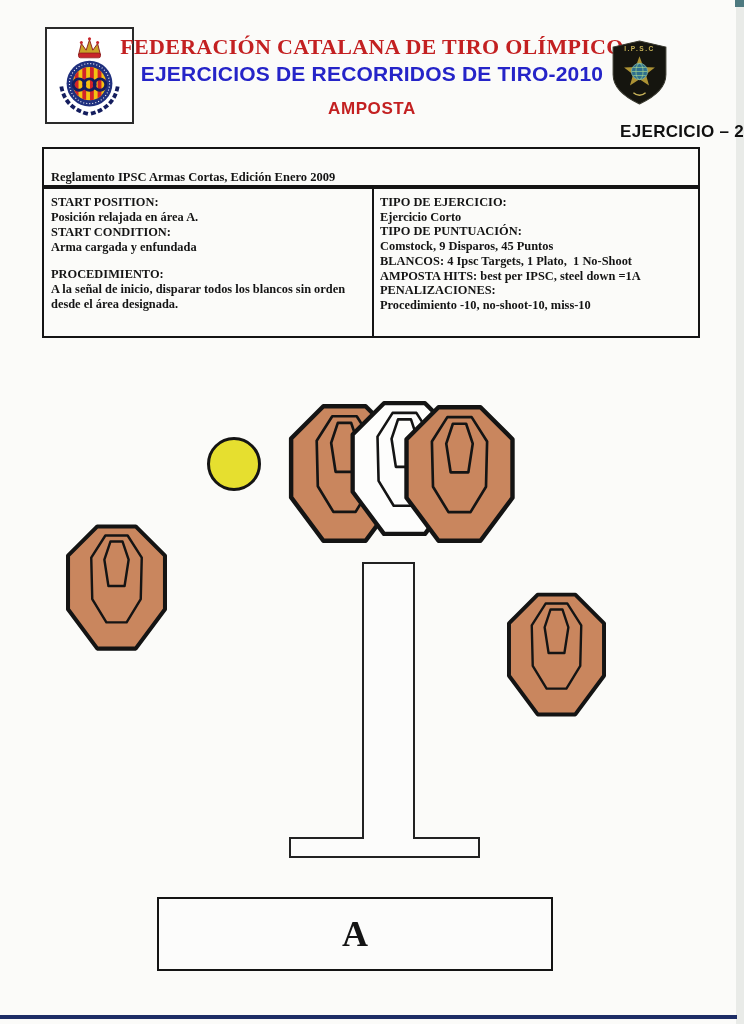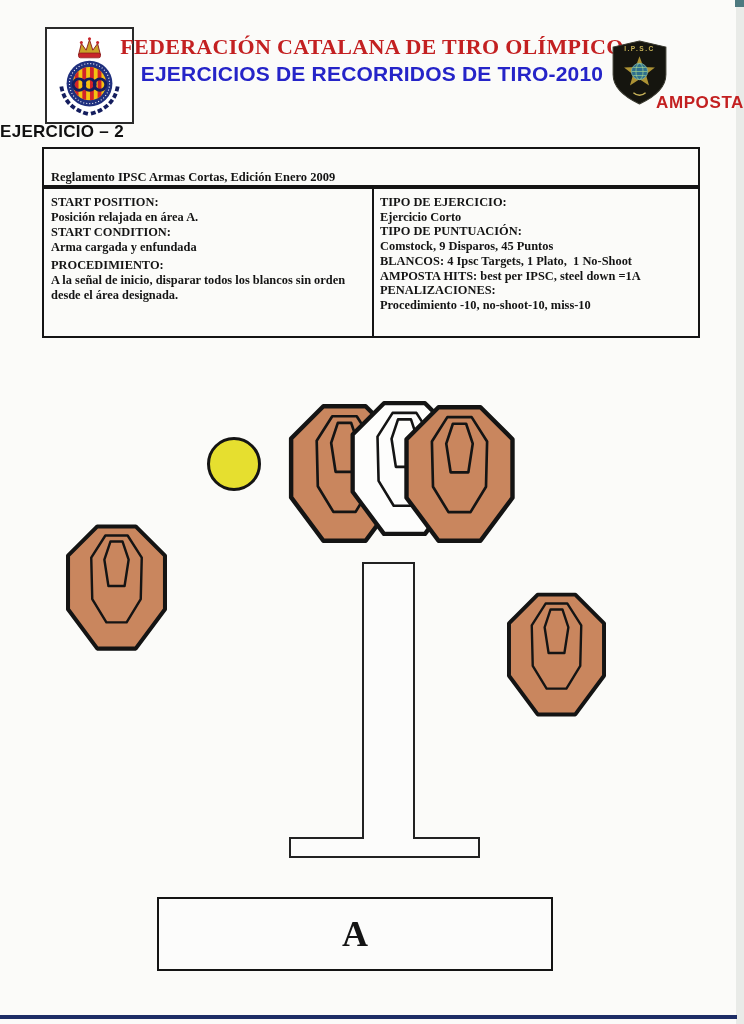--- a/index.html
+++ b/index.html
@@ -15,38 +15,38 @@
   .logo-box{position:absolute;left:45px;top:27px;width:89px;height:97px;background:#fff;
             border:2px solid #2a2a2a;box-sizing:border-box;}
   .logo-box svg{position:absolute;left:0;top:0;}
   .ipsc-shield{position:absolute;left:611px;top:40px;width:57px;height:65px;}
   .titles{position:absolute;left:0;top:33px;width:744px;text-align:center;}
   .title-federation{font-family:"Liberation Serif",serif;font-weight:bold;font-size:22px;line-height:27px;
                     color:var(--title-red,#c32021);letter-spacing:.3px;}
   .title-event{font-family:"Liberation Sans",sans-serif;font-weight:bold;font-size:21px;line-height:27px;
                color:var(--title-blue,#2524c8);letter-spacing:.2px;}
   .title-location{font-family:"Liberation Sans",sans-serif;font-weight:bold;font-size:17px;line-height:21px;
-                  margin-top:5px;color:var(--title-red,#c32021);letter-spacing:.6px;text-align:right;}
-  .exercise-title{position:absolute;left:0;top:122px;width:744px;text-align:left;
+                  margin-top:11px;color:var(--title-red,#c32021);letter-spacing:.6px;}
+  .exercise-title{position:absolute;left:0;top:122px;width:744px;text-align:right;
                   font-family:"Liberation Sans",sans-serif;font-weight:bold;font-size:17px;color:#101010;
                   letter-spacing:.3px;}
 
   
   .info-bar{position:absolute;left:42px;top:147px;width:658px;height:40px;border:2.5px solid #141414;
             box-sizing:border-box;display:flex;align-items:flex-end;padding-top:4px;
             font-weight:bold;font-size:12.5px;}
   .info-bar .cell-left{width:330px;padding-left:7px;box-sizing:border-box;}
   .info-bar .cell-right{flex:1;padding-left:6px;}
   .details{position:absolute;left:42px;top:187px;width:658px;height:151px;border:2.5px solid #141414;
            box-sizing:border-box;display:flex;font-weight:bold;font-size:12.4px;}
   .details .col-left{width:330px;border-right:2px solid #141414;box-sizing:border-box;
                      padding:6px 10px 0 7px;line-height:15px;}
   .details .col-right{flex:1;padding:6px 17px 0 6px;line-height:14.7px;}
   .detail-line{white-space:pre-wrap;}
-  .gap-before{margin-top:3px;}
+  .gap-before{margin-top:12px;}
 
   
   .target{position:absolute;overflow:visible;}
   .z-outer{stroke:#141414;stroke-width:4;stroke-linejoin:round;}
   .t-brown .z-outer{fill:var(--target-brown,#c9865e);}
   .t-white .z-outer{fill:#fdfdfc;}
   .z-mid,.z-head{fill:none;stroke:#141414;stroke-width:2.4;stroke-linejoin:round;}
   .plate{position:absolute;left:207px;top:437px;width:48px;height:48px;border-radius:50%;
          background:var(--plate-yellow,#e6df2f);border:3px solid #141414;}
   .stand-base{position:absolute;left:289px;top:837px;width:191px;height:21px;background:#fcfcfb;

